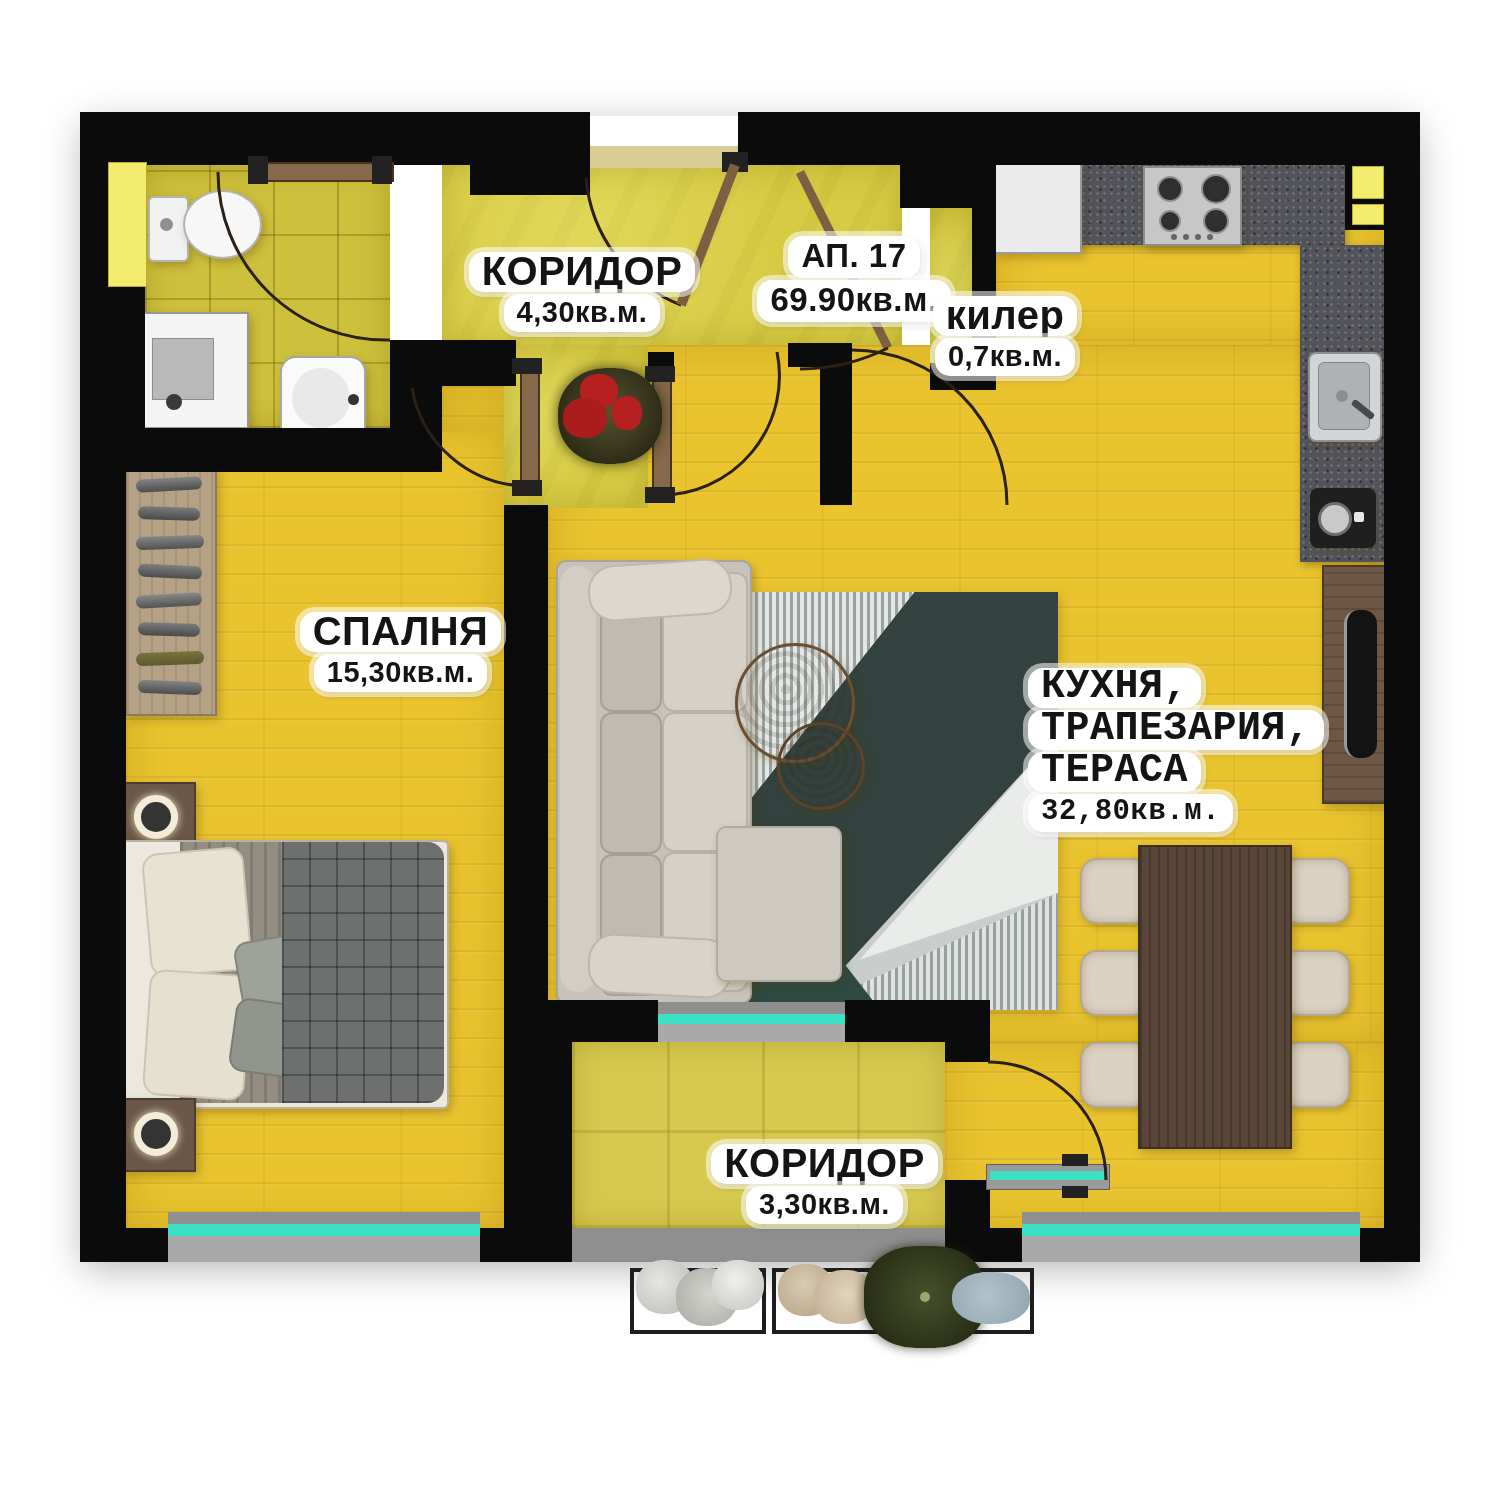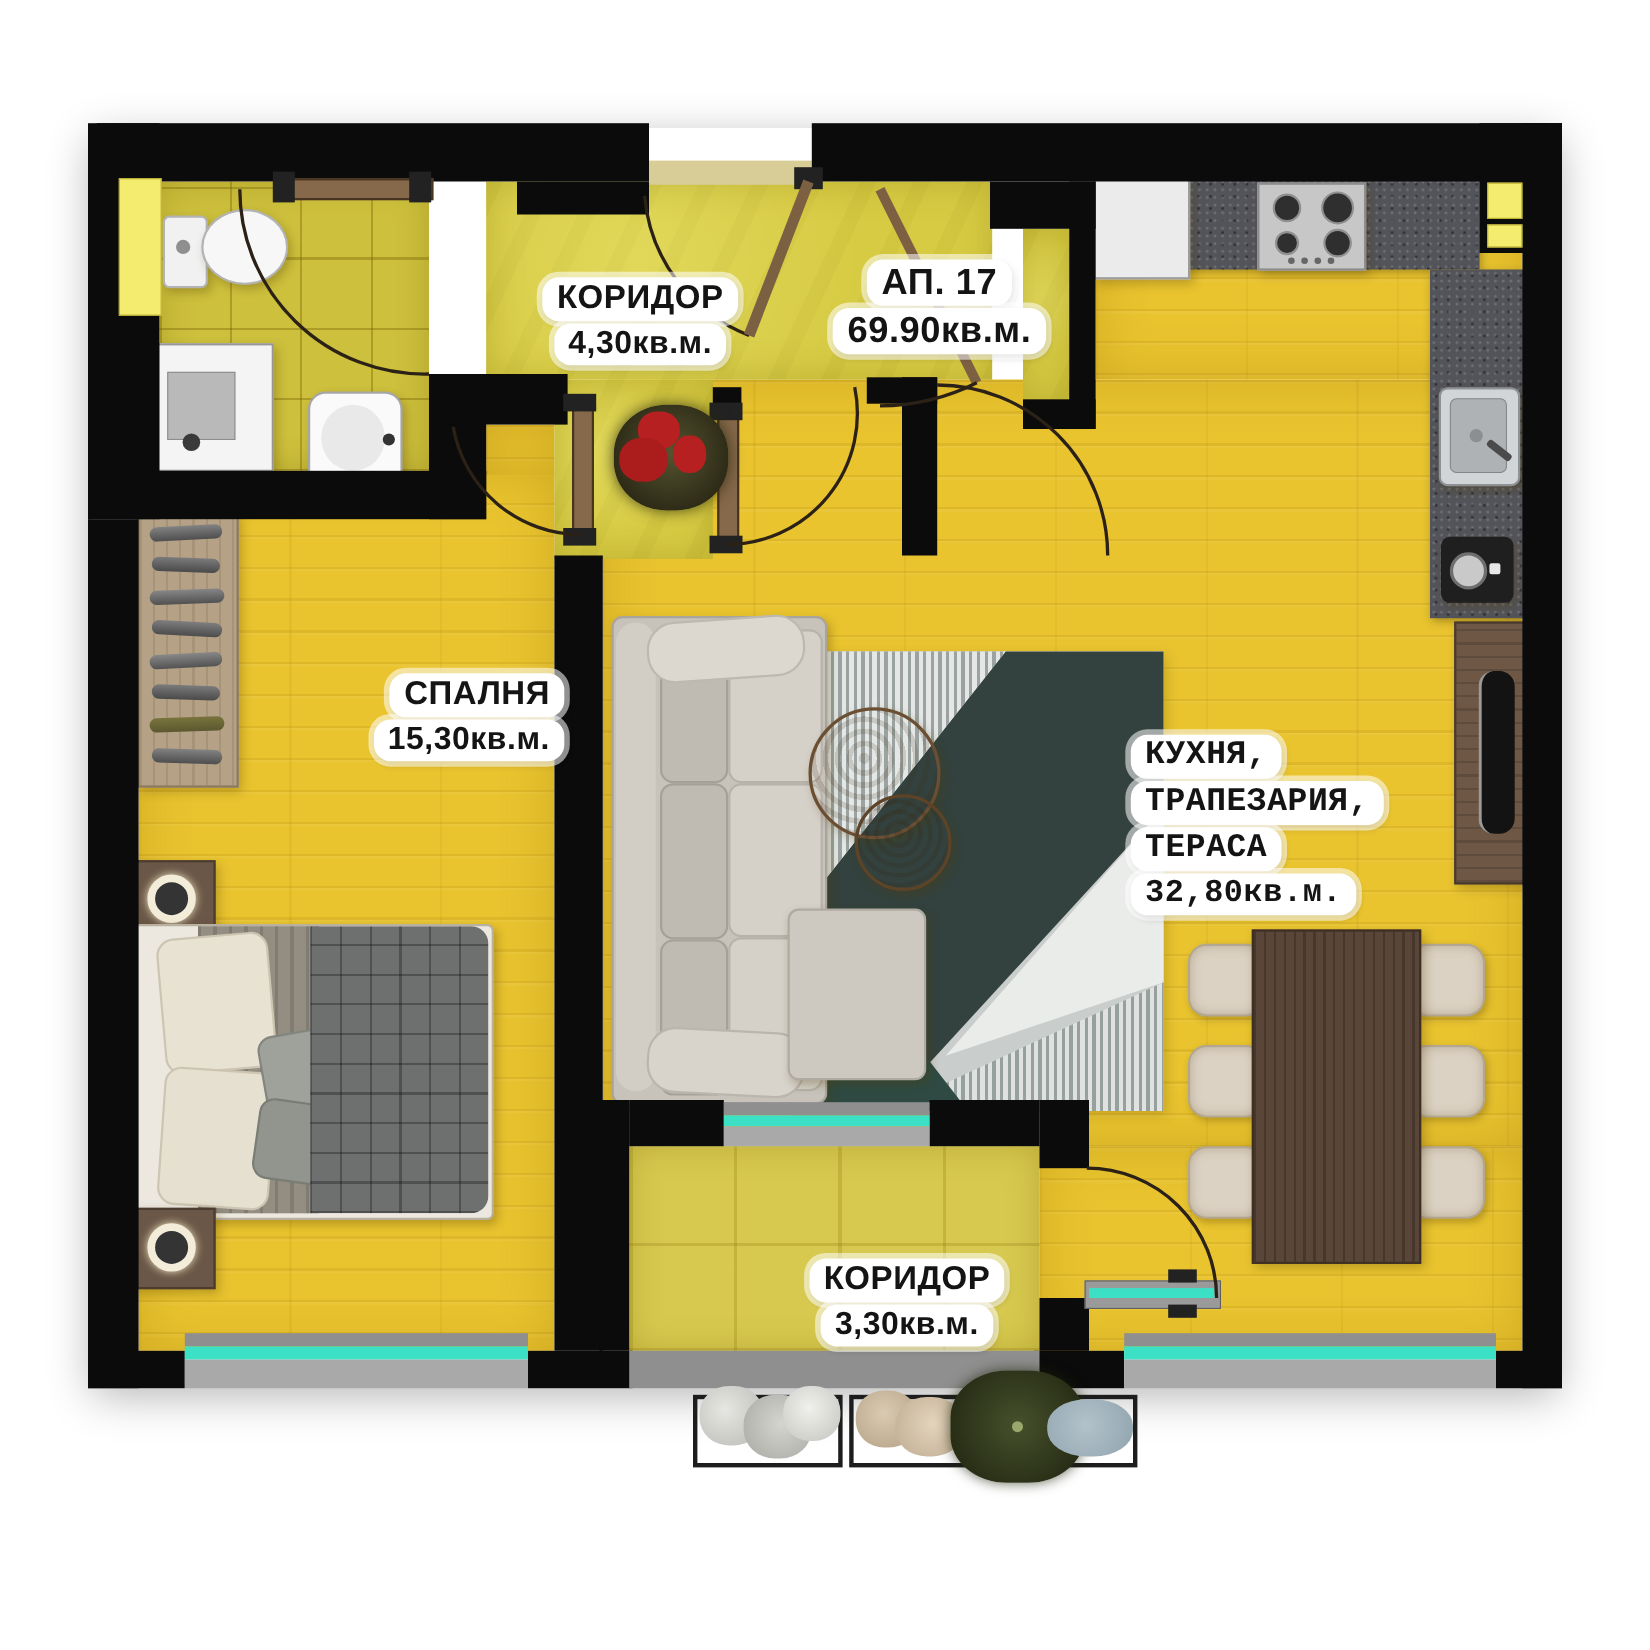--- a/index.html
+++ b/index.html
@@ -33,21 +33,21 @@
     background-size:7px 7px, 11px 11px;box-shadow:2px 3px 8px rgba(40,30,0,0.35);}
   .win-gray{position:absolute;background:#8f8f8f;}
   .win-gray-lt{position:absolute;background:#a9a9a9;}
   .teal{position:absolute;background:#3be0c5;}
   .yellow-win{position:absolute;background:#f4ec6f;border:1px solid #b9ad2e;}
   .lbl{position:absolute;display:flex;flex-direction:column;align-items:center;gap:2px;z-index:40;}
   .lbl.left{align-items:flex-start;}
   .pill{display:inline-block;background:#ffffff;border-radius:15px;padding:2px 13px 4px;
         font-weight:700;color:#141414;white-space:nowrap;letter-spacing:0.5px;
         box-shadow:0 0 0 5px rgba(255,255,255,0.55), 2px 3px 7px rgba(0,0,0,0.22);}
-  .t31{font-size:30px;line-height:34px;}
+  .t31{font-size:40px;line-height:34px;}
   .t29{font-size:29px;line-height:32px;}
   .t33{font-size:33px;line-height:36px;}
   .furn{position:absolute;box-shadow:3px 4px 9px rgba(80,60,0,0.30);}
   .door-leaf{position:absolute;background:#86684a;border:2px solid #463420;}
   .hinge{position:absolute;background:#222222;}
   .overlay{position:absolute;left:0;top:0;z-index:30;pointer-events:none;}
   .lamp{position:absolute;border-radius:50%;background:#343434;border:7px solid #f3ecd8;box-shadow:0 0 8px rgba(255,248,210,0.9);}
   .chair{position:absolute;width:66px;height:62px;background:#dcd2c3;border:2px solid #b4a791;border-radius:17px;
          box-shadow:inset 0 0 10px rgba(120,100,70,0.35), 2px 3px 7px rgba(80,60,0,0.30);}
   .blob{position:absolute;border-radius:46%;}
@@ -269,23 +269,27 @@
   <div class="lbl" style="left:452px;top:252px;width:260px;">
     <span class="pill t31">КОРИДОР</span>
     <span class="pill t29">4,30кв.м.</span>
   </div>
 
   <div class="lbl" style="left:764px;top:236px;width:180px;">
     <span class="pill t33">АП. 17</span>
     <span class="pill t33">69.90кв.м.</span>
   </div>
 
-
-
-  <div class="lbl" style="left:288px;top:612px;width:225px;align-items:flex-end;">
+  <div class="lbl" style="left:930px;top:296px;width:150px;">
+    <span class="pill t31">килер</span>
+    <span class="pill t29">0,7кв.м.</span>
+  </div>
+
+
+  <div class="lbl" style="left:288px;top:612px;width:225px;">
     <span class="pill t31">СПАЛНЯ</span>
     <span class="pill t29">15,30кв.м.</span>
   </div>
 
   <div class="lbl left" style="left:1028px;top:668px;width:270px;font-family:Liberation Mono, monospace;">
     <span class="pill t31">КУХНЯ,</span>
     <span class="pill t31">ТРАПЕЗАРИЯ,</span>
     <span class="pill t31">ТЕРАСА</span>
     <span class="pill t29">32,80кв.м.</span>
   </div>

